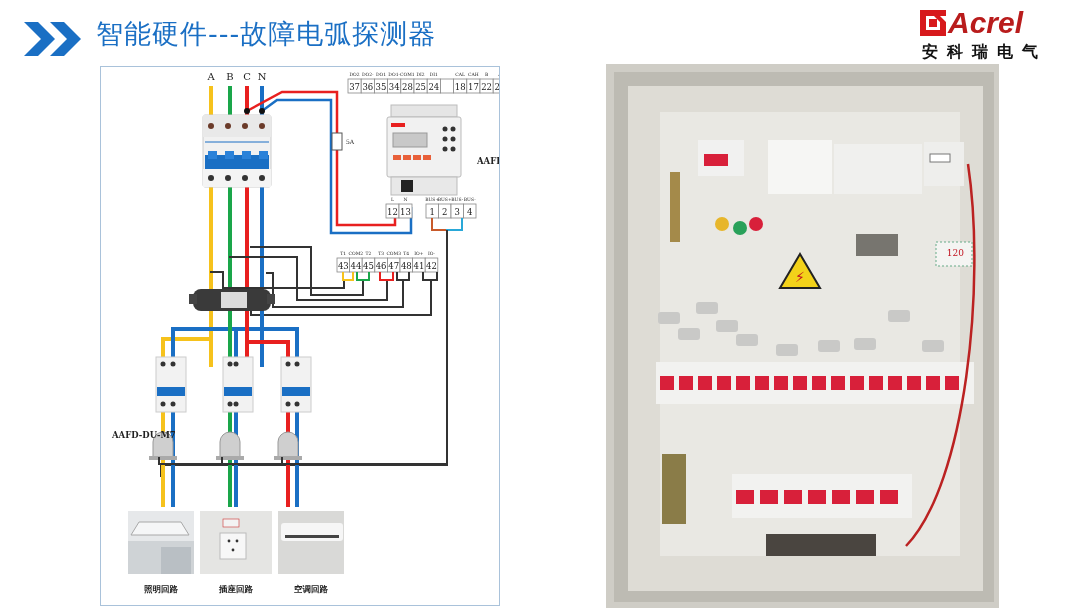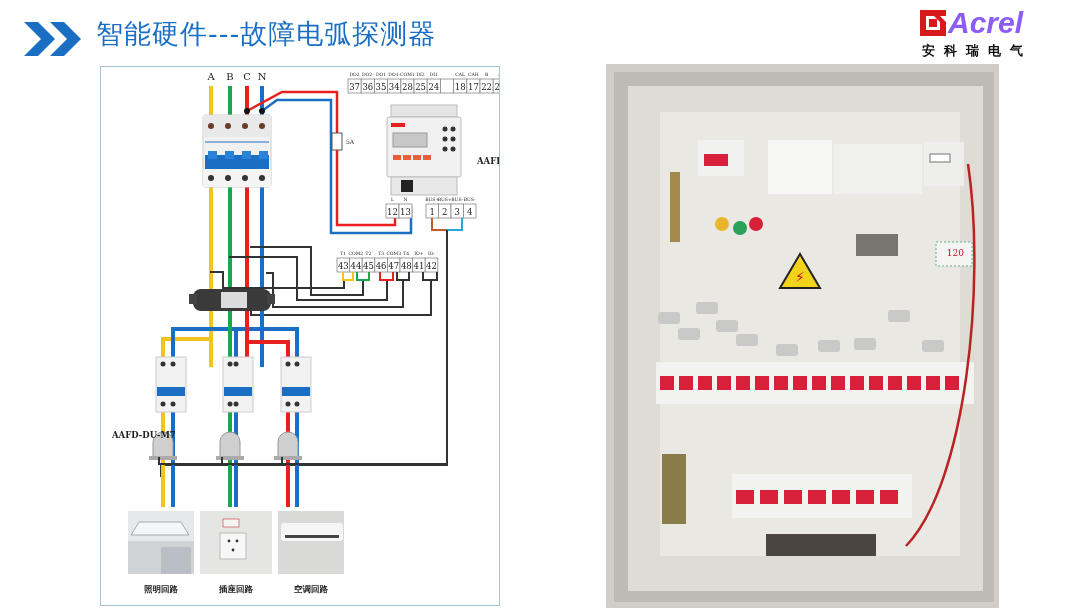--- a/index.html
+++ b/index.html
@@ -1,22 +1,22 @@
 <!DOCTYPE html>
 <html><head>
 <meta charset="utf-8">
 <style>
   html,body{margin:0;padding:0;background:#fff;}
   body{width:1080px;height:608px;position:relative;overflow:hidden;font-family:"DejaVu Serif",serif;}
   .header{position:absolute;left:0;top:0;width:1080px;height:62px;}
   .chev{position:absolute;top:22px;}
   .title{position:absolute;left:96px;top:16px;font-family:"DejaVu Sans",sans-serif;font-size:27px;color:#1a6fc4;letter-spacing:1px;white-space:nowrap;}
   .logo{position:absolute;left:918px;top:8px;width:150px;height:52px;}
-  .logo-word{position:absolute;left:30px;top:-2px;font-family:"Liberation Sans",sans-serif;font-weight:bold;font-style:italic;font-size:30px;color:#8b5cf6;}
-  .logo-cn{position:absolute;left:4px;top:34px;font-family:"DejaVu Sans",sans-serif;font-weight:bold;font-size:13px;letter-spacing:9px;color:#111;white-space:nowrap;}
+  .logo-word{position:absolute;left:30px;top:-2px;font-family:"Liberation Sans",sans-serif;font-weight:bold;font-style:italic;font-size:30px;color:#b91c1c;}
+  .logo-cn{position:absolute;left:4px;top:34px;font-family:"DejaVu Sans",sans-serif;font-weight:bold;font-size:16px;letter-spacing:9px;color:#111;white-space:nowrap;}
   .diagram{position:absolute;left:100px;top:66px;width:398px;height:538px;border:1px solid #a9c2da;background:#fff;}
   .diagram svg{position:absolute;left:0;top:0;}
   .photo{position:absolute;left:606px;top:64px;width:393px;height:544px;background:#d8d6cf;overflow:hidden;}
   .photo svg{position:absolute;left:0;top:0;}
   .lbl{font-family:"DejaVu Serif",serif;fill:#222;}
 </style>
 </head>
 <body>
 
 <div class="header">

